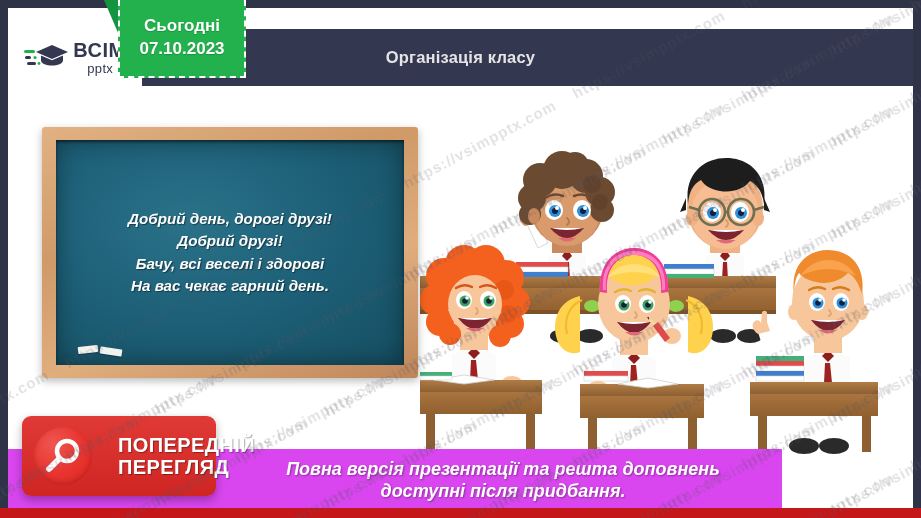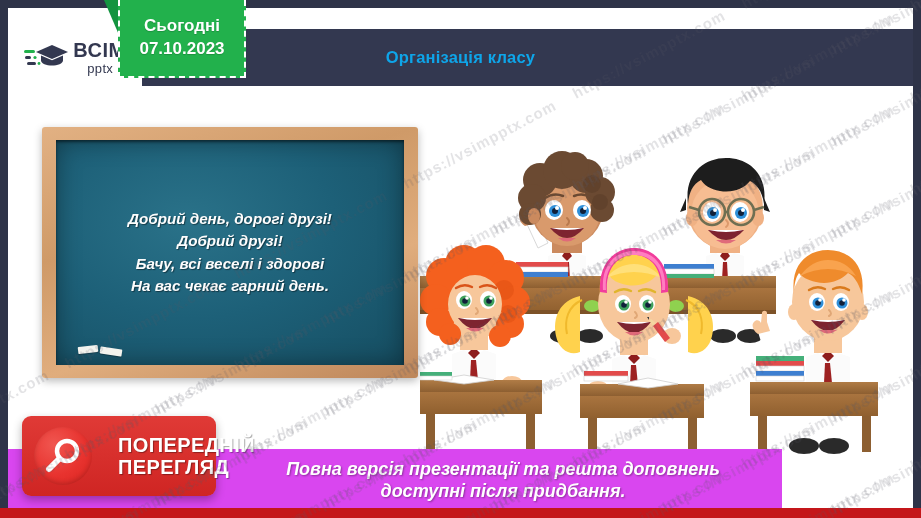--- a/index.html
+++ b/index.html
@@ -17,21 +17,21 @@
 
   
   .canvas{position:absolute;left:8px;top:8px;width:905px;height:502px;background:#ffffff;overflow:hidden;}
 
   
   .header{
     position:absolute;left:8px;top:29px;width:905px;height:57px;
     background:#333850;display:flex;align-items:center;justify-content:center;
   }
   .header-title{
-    color:#0ea5e9;font-size:16.5px;font-weight:bold;letter-spacing:.2px;
+    color:#e5e5e5;font-size:16.5px;font-weight:bold;letter-spacing:.2px;
     font-family:"Liberation Sans", sans-serif;
   }
 
   
   .logo-box{
     position:absolute;left:8px;top:29px;width:134px;height:57px;background:#ffffff;
     display:flex;align-items:center;justify-content:center;gap:5px;
   }
   .logo-mark{position:relative;width:44px;height:30px;flex:none;}
   .logo-text{display:flex;flex-direction:column;align-items:flex-start;line-height:1;}

